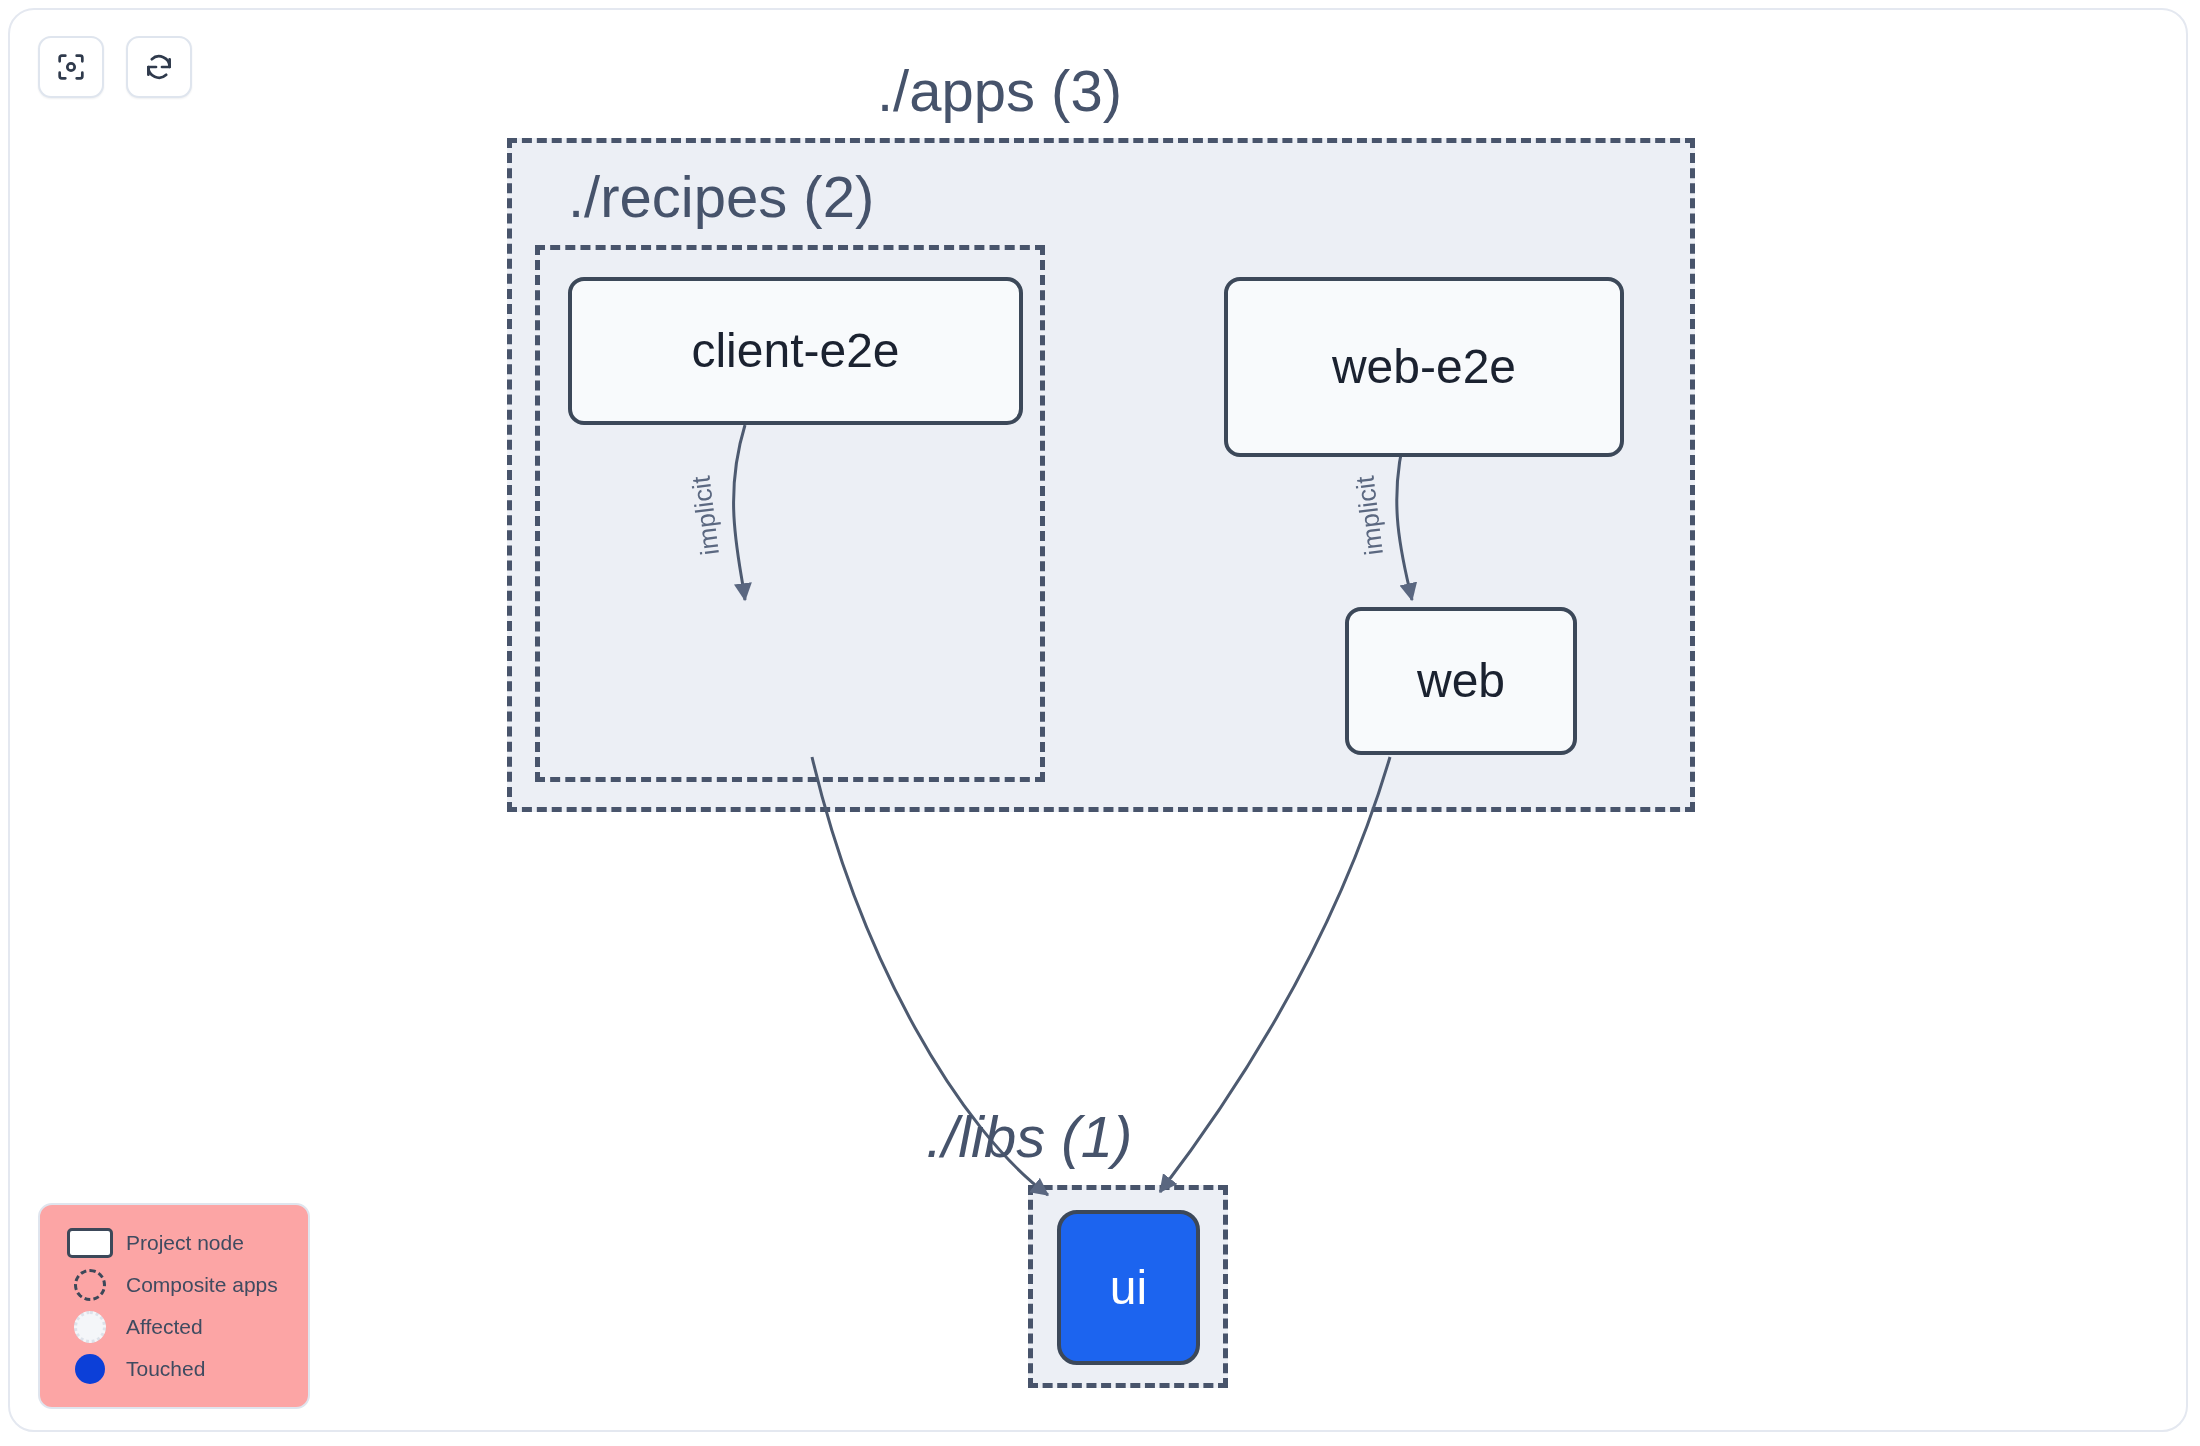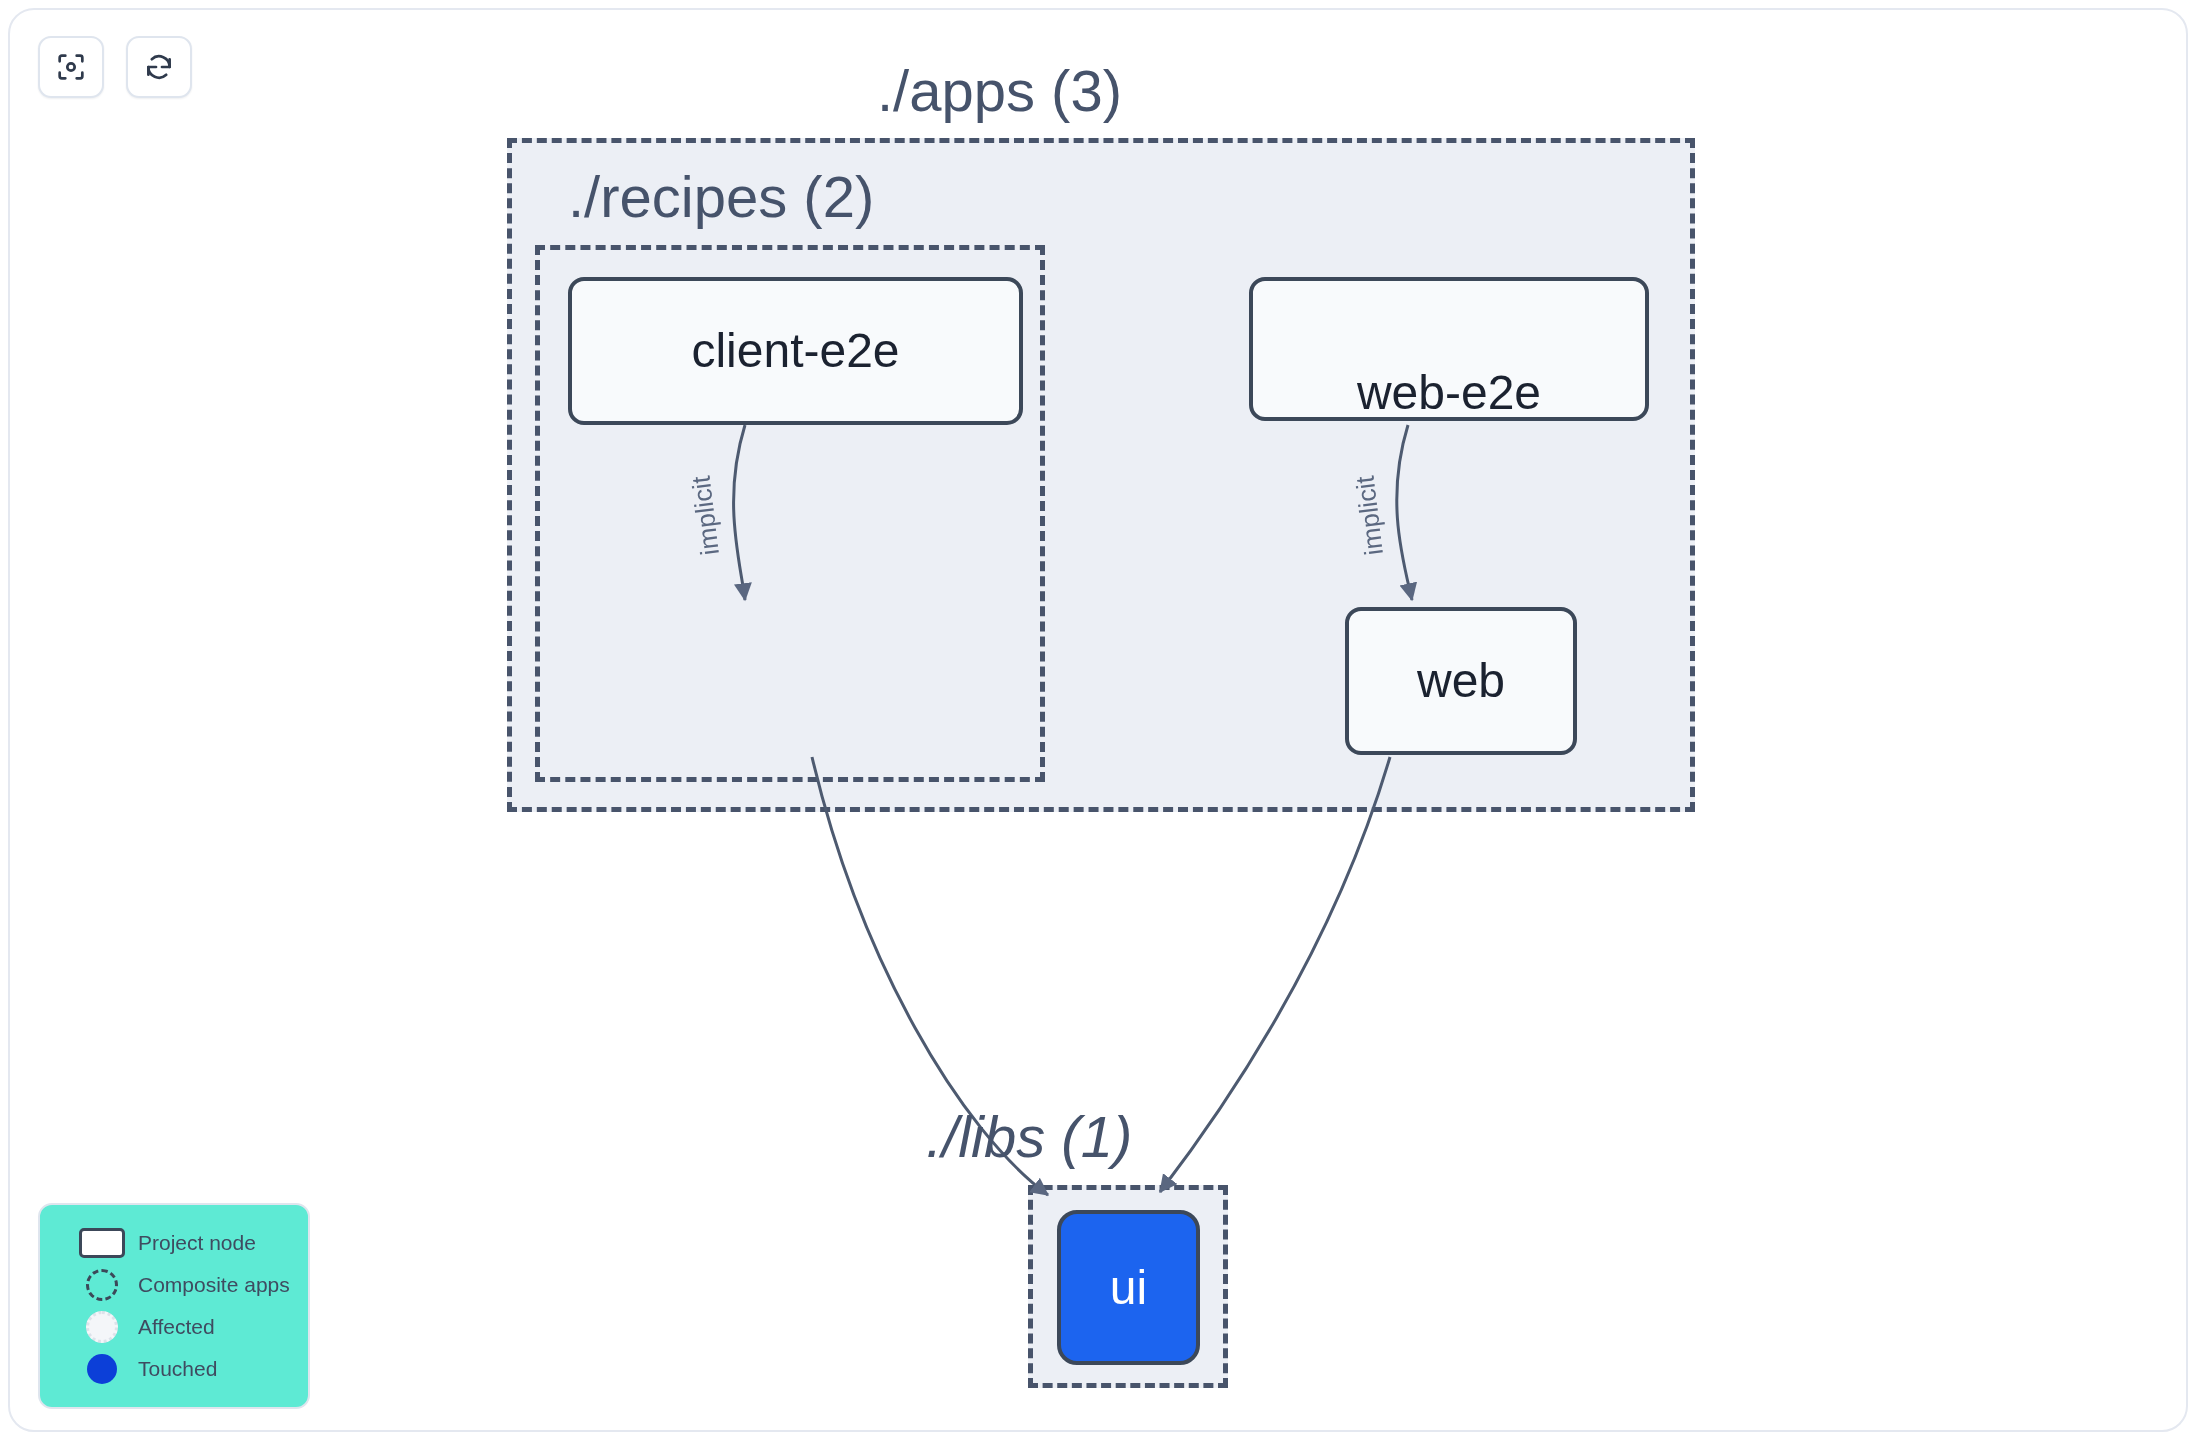--- a/index.html
+++ b/index.html
@@ -109,24 +109,24 @@
     color: #ffffff;
     border-radius: 20px;
   }
 
   
   .legend {
     position: absolute;
     left: 38px;
     top: 1203px;
     width: 272px;
-    background: #5eead4;
+    background: #fca5a5;
     border: 2px solid #dfe5ee;
     border-radius: 14px;
-    padding: 17px 20px 17px 34px;
+    padding: 17px 20px 17px 22px;
     box-sizing: border-box;
     z-index: 50;
   }
   .legend-row {
     display: flex;
     align-items: center;
     height: 42px;
   }
   .legend-swatch {
     width: 56px;
@@ -237,21 +237,21 @@
       <path d="M 1390,757 C 1330,960 1215,1120 1160,1192" fill="none" stroke="#4d5a70" stroke-width="3" marker-end="url(#arrow)"></path>
     </svg>
 
     <div class="edge-label" style="left:666px; top:500px; transform: rotate(-97deg);">implicit</div>
     <div class="edge-label" style="left:1330px; top:500px; transform: rotate(-97deg);">implicit</div>
 
     <div class="node" style="left:568px; top:277px; width:455px; height:148px;">
       <span>client-e2e</span>
     </div>
 
-    <div class="node" style="left:1249px; top:277px; width:400px; height:144px;align-items:flex-end;">
+    <div class="node" style="left:1224px; top:277px; width:400px; height:180px;">
       <span>web-e2e</span>
     </div>
 
 
     <div class="node touched" style="left:1057px; top:1210px; width:143px; height:155px;">
       <span>ui</span>
     </div>
 
     <div class="node" style="left:1345px; top:607px; width:232px; height:148px;">
       <span>web</span>

